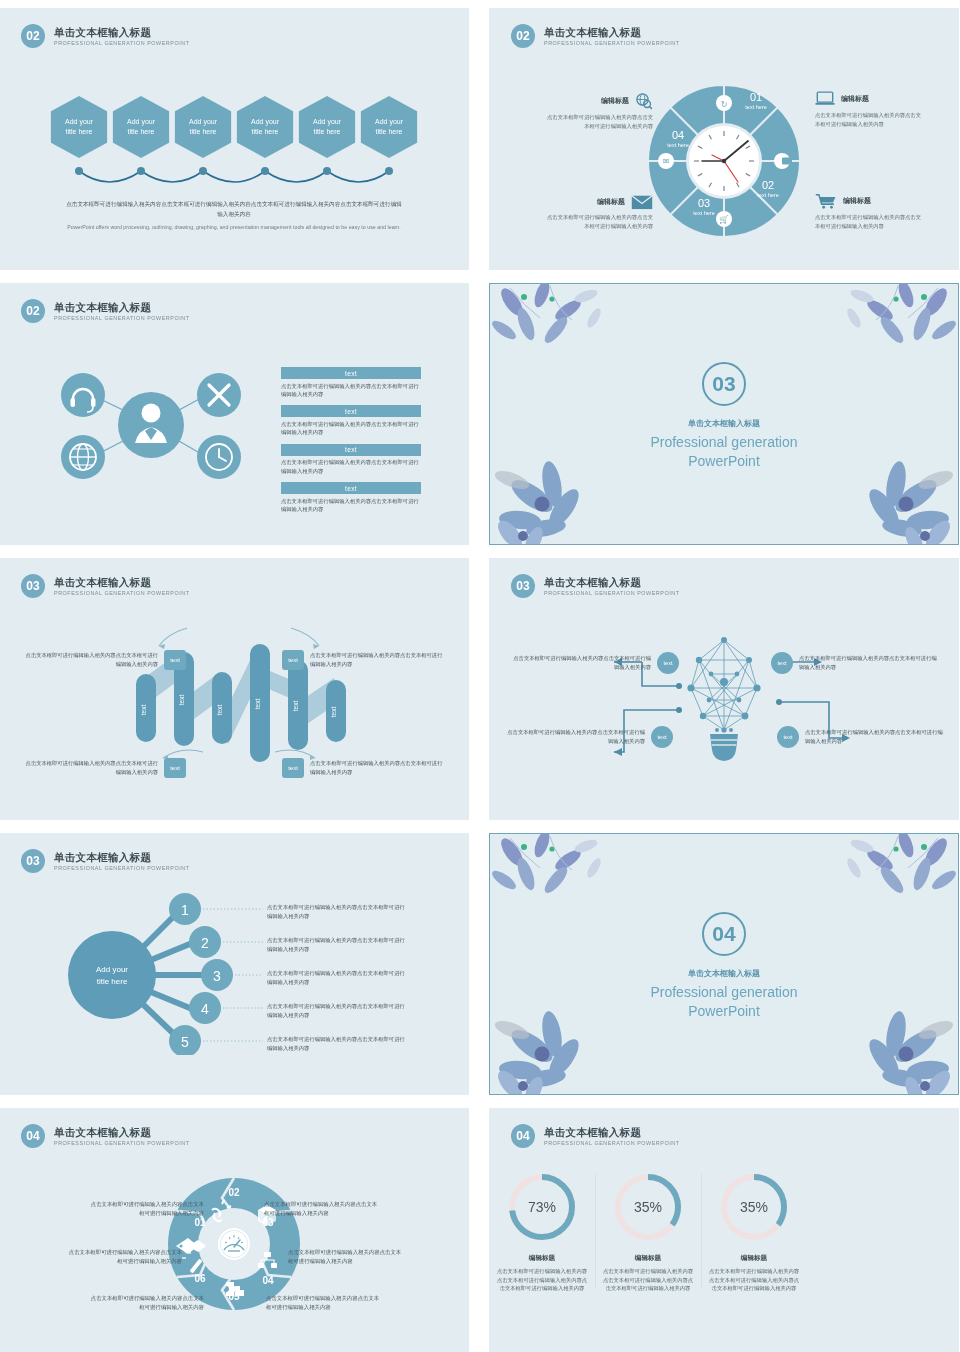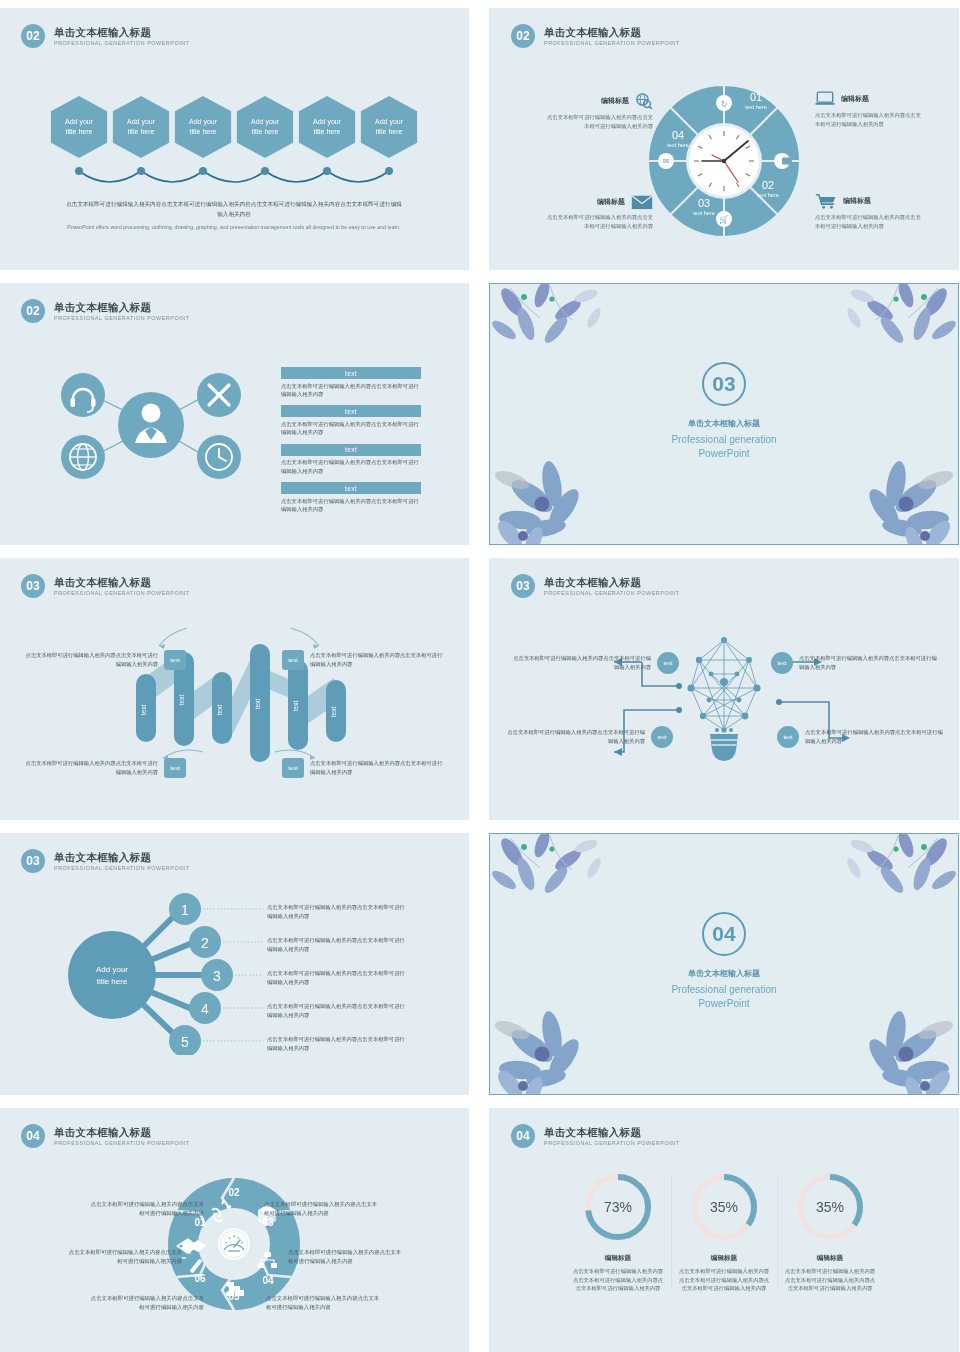--- a/index.html
+++ b/index.html
@@ -74,21 +74,21 @@
 
   
   .divider-center { position: absolute; left: 0; right: 0; top: 78px; text-align: center; }
   .ring-num {
     width: 44px; height: 44px; margin: 0 auto 12px;
     border: 2px solid #5e9cb6; border-radius: 50%;
     color: #5e9cb6; font-size: 21px; font-weight: bold;
     display: flex; align-items: center; justify-content: center;
   }
   .div-cn { font-size: 8px; color: #5b93ad; font-weight: bold; margin-bottom: 4px; }
-  .div-en { font-size: 10px; color: #6ba6bd; line-height: 1.35; }
+  .div-en { font-size: 14px; color: #6ba6bd; line-height: 1.35; }
 
   
   .zz-note { position: absolute; display: flex; align-items: center; gap: 6px; width: 165px; }
   .zz-chip {
     width: 22px; height: 20px; border-radius: 3px; background: #6fa9c0;
     color: #ffffff; font-size: 6px; display: flex; align-items: center; justify-content: center;
     flex: 0 0 auto;
   }
   .zz-txt { font-size: 5.3px; color: #46545d; line-height: 1.65; }
 
@@ -101,21 +101,21 @@
   }
   .lb-txt { font-size: 5.3px; color: #46545d; line-height: 1.65; }
 
   
   .num-txt { position: absolute; width: 140px; font-size: 5.3px; color: #46545d; line-height: 1.7; }
 
   
   .pw-note { position: absolute; width: 115px; font-size: 5.4px; color: #46545d; line-height: 1.7; }
 
   
-  .stats { position: absolute; left: 0; right: 0; top: 62px; display: flex; justify-content: center; gap: 0; }
+  .stats { position: absolute; left: 0; right: 0; top: 62px; display: flex; gap: 0; }
   .stat { width: 106px; padding: 0 6px; text-align: center; position: relative; }
   .stat + .stat::before {
     content: ""; position: absolute; left: 0; top: 4px; bottom: 4px; width: 1px; background: #d3e1e8;
   }
   .stat-title { font-size: 6.6px; font-weight: bold; color: #3c4a52; margin: 6px 0 4px; }
   .stat-body { font-size: 5.3px; color: #55646d; line-height: 1.65; }
 </style>
 </head>
 <body>
 

